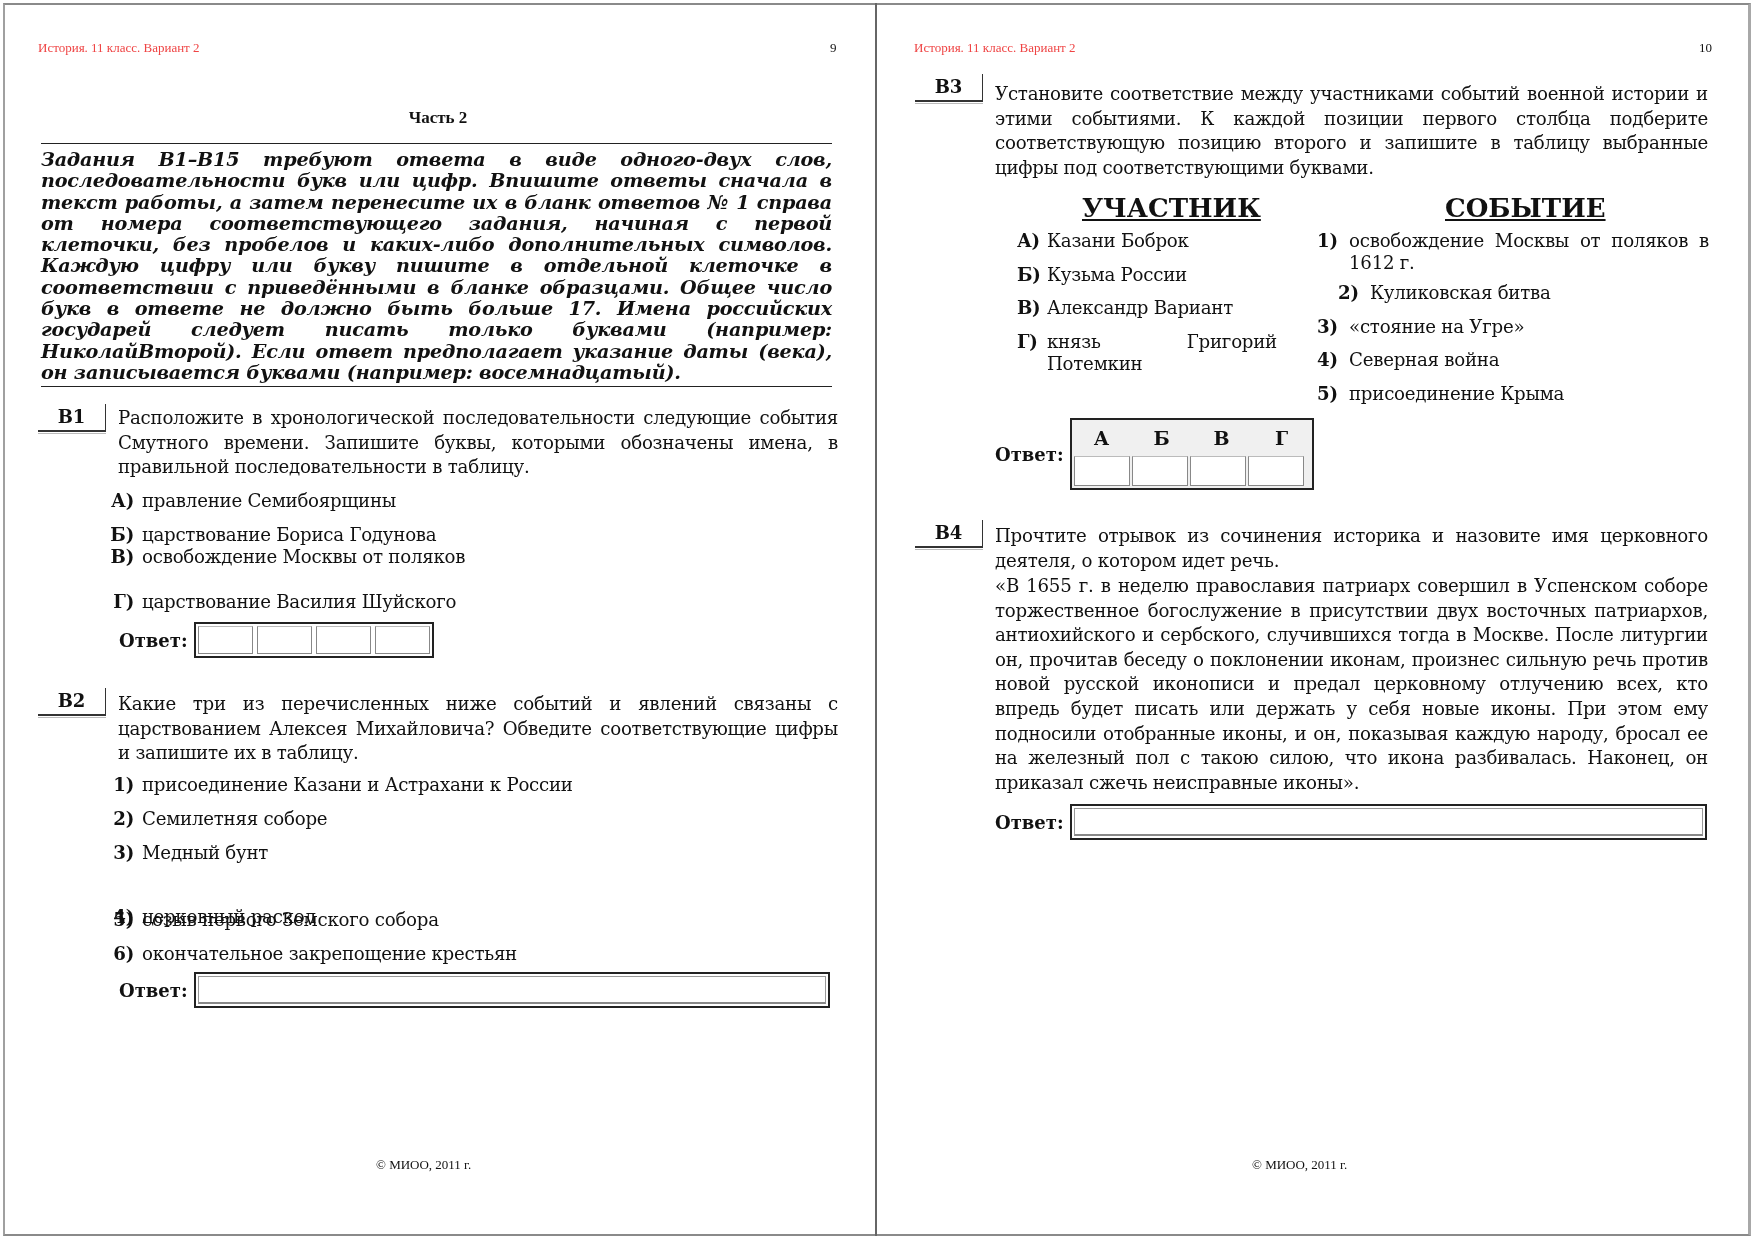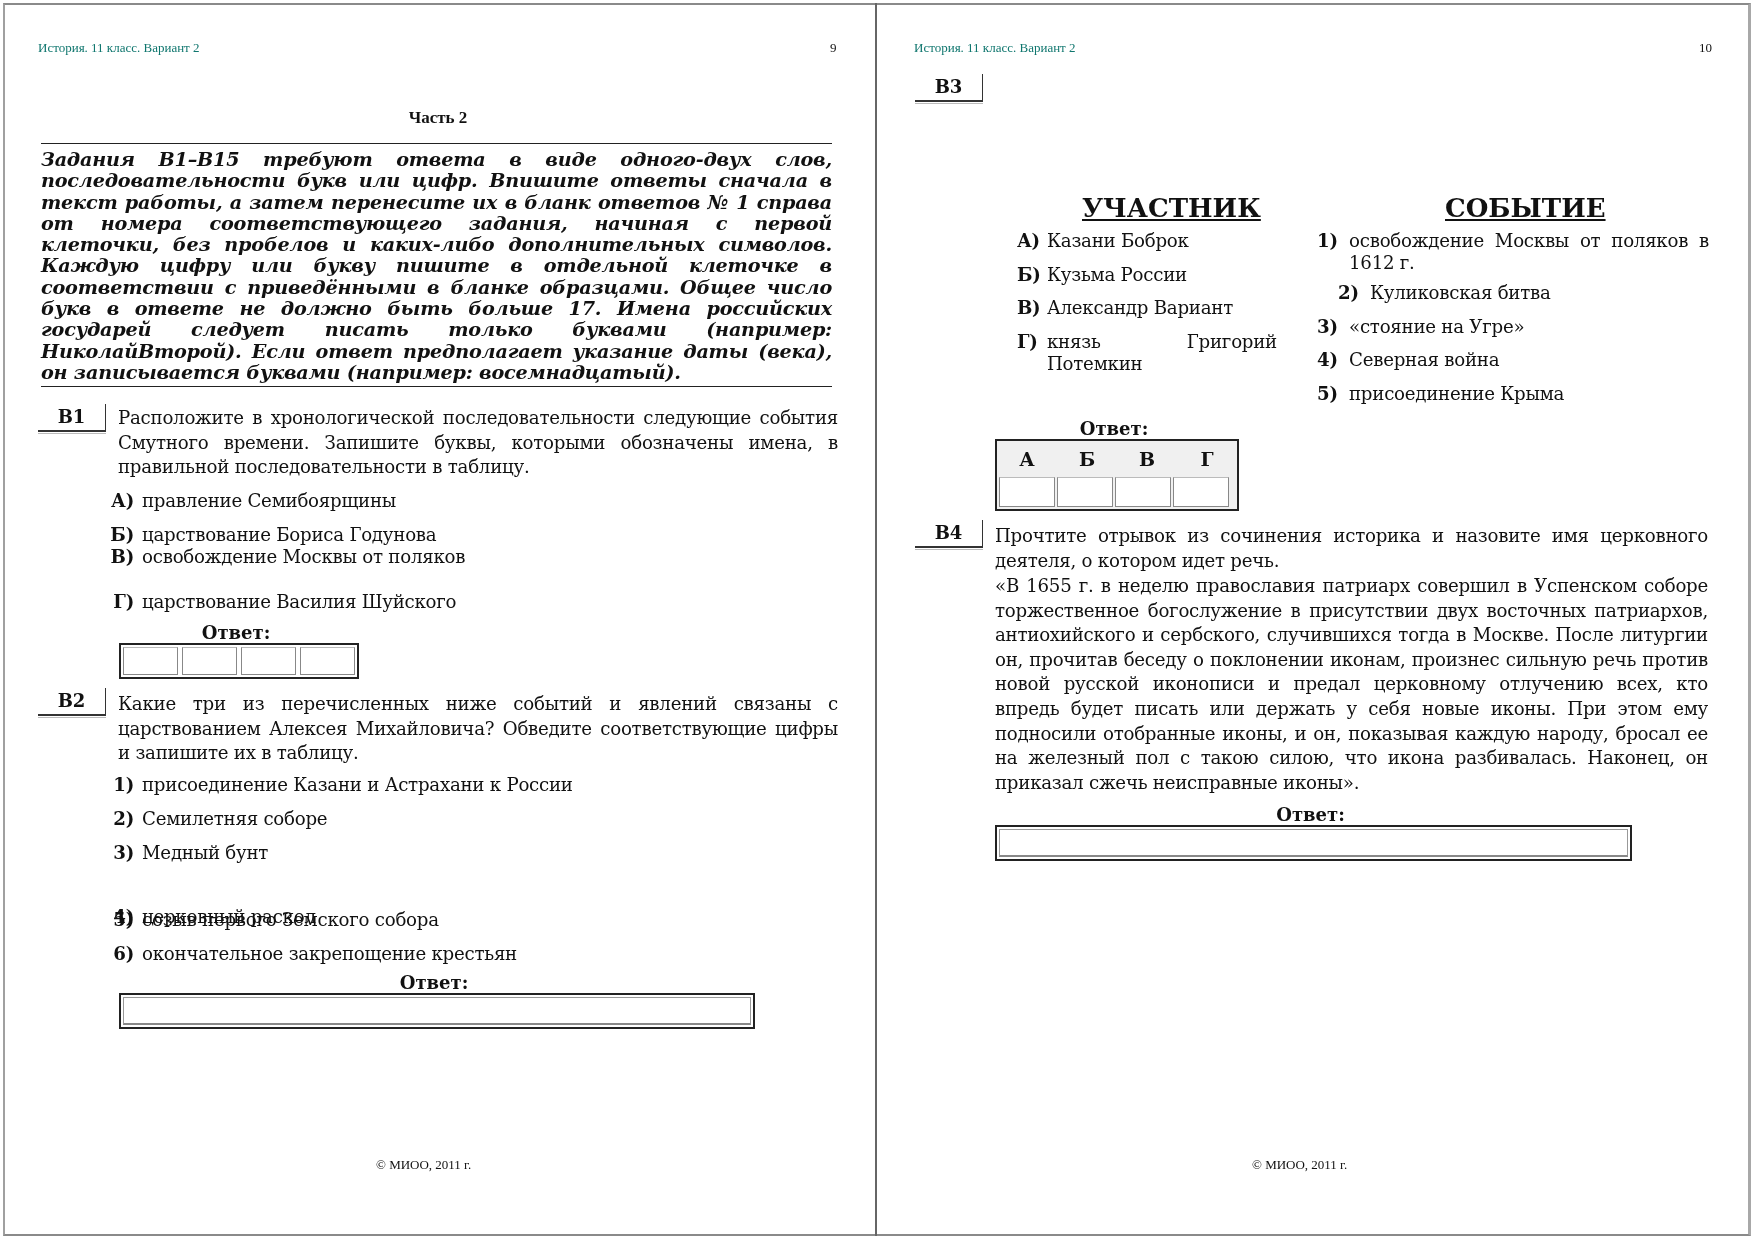--- a/index.html
+++ b/index.html
@@ -7,21 +7,21 @@
   body { font-family: "DejaVu Serif", "Liberation Serif", serif; color: #111; position: relative; }
 
   .frame { position: absolute; left: 3px; top: 3px; width: 1748px; height: 1233px;
            border: 2px solid #8a8a8a; border-left-color: #a0a0a0; border-right: 3px solid #a8a8a8; }
   .divider { position: absolute; left: 875px; top: 3px; width: 2px; height: 1233px; background: #666; }
 
   .page { position: absolute; top: 0; height: 1239px; }
   .page.left { left: 0; width: 876px; }
   .page.right { left: 877px; width: 877px; }
 
-  .running-head { position: absolute; top: 40px; font-size: 13px; color: #0f766e; font-family: "Liberation Serif", serif; }
+  .running-head { position: absolute; top: 40px; font-size: 13px; color: #ef4444; font-family: "Liberation Serif", serif; }
   .page.left .running-head { left: 38px; }
   .page.right .running-head { left: 37px; }
   .page-num { position: absolute; top: 40px; font-size: 13px; font-family: "Liberation Serif", serif; }
   .page.left .page-num { left: 830px; }
   .page.right .page-num { left: 822px; }
 
   .footer { position: absolute; top: 1157px; font-size: 13px; font-family: "Liberation Serif", serif; }
   .page.left .footer { left: 376px; }
   .page.right .footer { left: 375px; }
 
@@ -37,21 +37,21 @@
                 border-bottom: 2px solid #333; border-right: 1.5px solid #333;
                 text-align: center; font-weight: bold; font-size: 18px; line-height: 26px; }
   .task-label::after { content: ""; position: absolute; left: 0; bottom: -4px; width: 68px; height: 1px; background: #bbb; }
   .task-text { position: absolute; font-size: 18.2px; line-height: 24.6px; text-align: justify;
                font-family: "DejaVu Serif", serif; letter-spacing: -0.25px; }
 
   .opts { position: absolute; font-size: 18.2px; font-family: "DejaVu Serif", serif; letter-spacing: -0.25px; }
   .opt { position: absolute; left: 0; white-space: nowrap; }
   .opt .key { font-weight: bold; display: inline-block; width: 36px; text-align: right; margin-right: 8px; }
 
-  .answer { position: absolute; display: flex; align-items: center; flex-direction: column; }
+  .answer { position: absolute; display: flex; align-items: center; }
   .answer-label { font-weight: bold; font-size: 18px; margin-right: 6px; }
   .cells { display: flex; border: 2px solid #222; padding: 2px; background: #fff; }
   .cell { width: 55px; height: 28px; border: 1px solid #888; border-top-color: #bbb; margin-right: 4px; background: #fff; }
   .cell:last-child { margin-right: 0; }
   .wide-box { border: 2px solid #222; padding: 2px; }
   .wide-inner { height: 28px; border: 1px solid #999; border-bottom: 2px solid #888; }
 
   .match-table { position: absolute; font-size: 18.2px; letter-spacing: -0.25px; }
   .col-head { position: absolute; font-weight: bold; text-decoration: underline; font-size: 26px; }
 
@@ -115,20 +115,21 @@
   <div class="footer">© МИОО, 2011 г.</div>
 </div>
 
 <div class="page right">
   <div class="running-head">История. 11 класс. Вариант 2</div>
   <div class="page-num">10</div>
 
   <div class="task" style="left:38px; top:74px;">
     <div class="task-label">B3</div>
   </div>
+  <div class="task-text" style="left:118px; top:82px; width:713px;">Установите соответствие между участниками событий военной истории и этими событиями. К каждой позиции первого столбца подберите соответствующую позицию второго и запишите в таблицу выбранные цифры под соответствующими буквами.</div>
 
   <div class="col-head" style="left:205px; top:193px;">УЧАСТНИК</div>
   <div class="col-head" style="left:568px; top:193px;">СОБЫТИЕ</div>
 
   <div class="match-table" style="left:140px; top:230px; width:262px;">
     <div class="opt" style="position:absolute; top:0;"><span class="key" style="width:22px;margin-right:8px;font-weight:bold;display:inline-block;">А)</span><span>Казани Боброк</span></div>
     <div class="opt" style="position:absolute; top:34px;"><span class="key" style="width:22px;margin-right:8px;font-weight:bold;display:inline-block;">Б)</span><span>Кузьма России</span></div>
     <div class="opt" style="position:absolute; top:67px;"><span class="key" style="width:22px;margin-right:8px;font-weight:bold;display:inline-block;">В)</span><span>Александр Вариант</span></div>
     <div style="position:absolute; top:101px; left:0; display:flex; width:262px;">
         <span style="width:22px;margin-right:8px;font-weight:bold;flex:none;">Г)</span>

